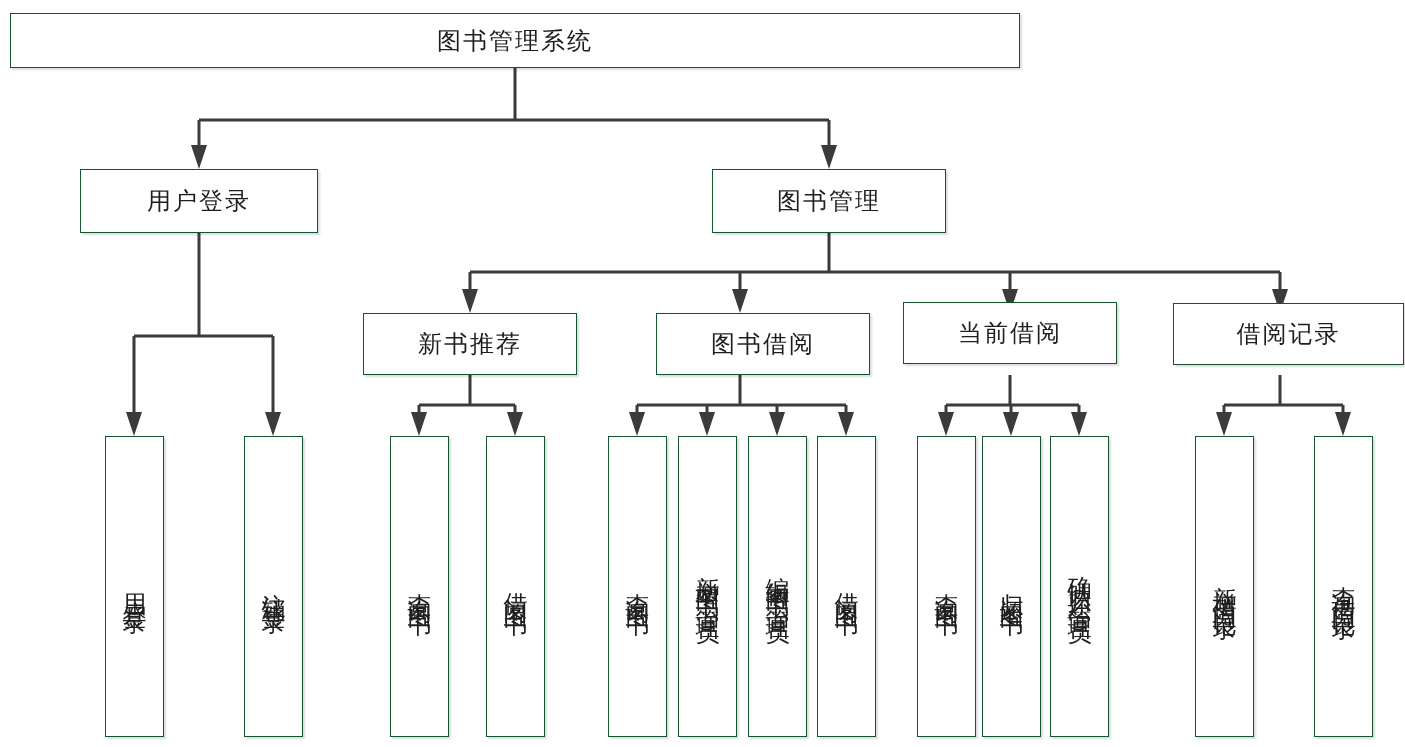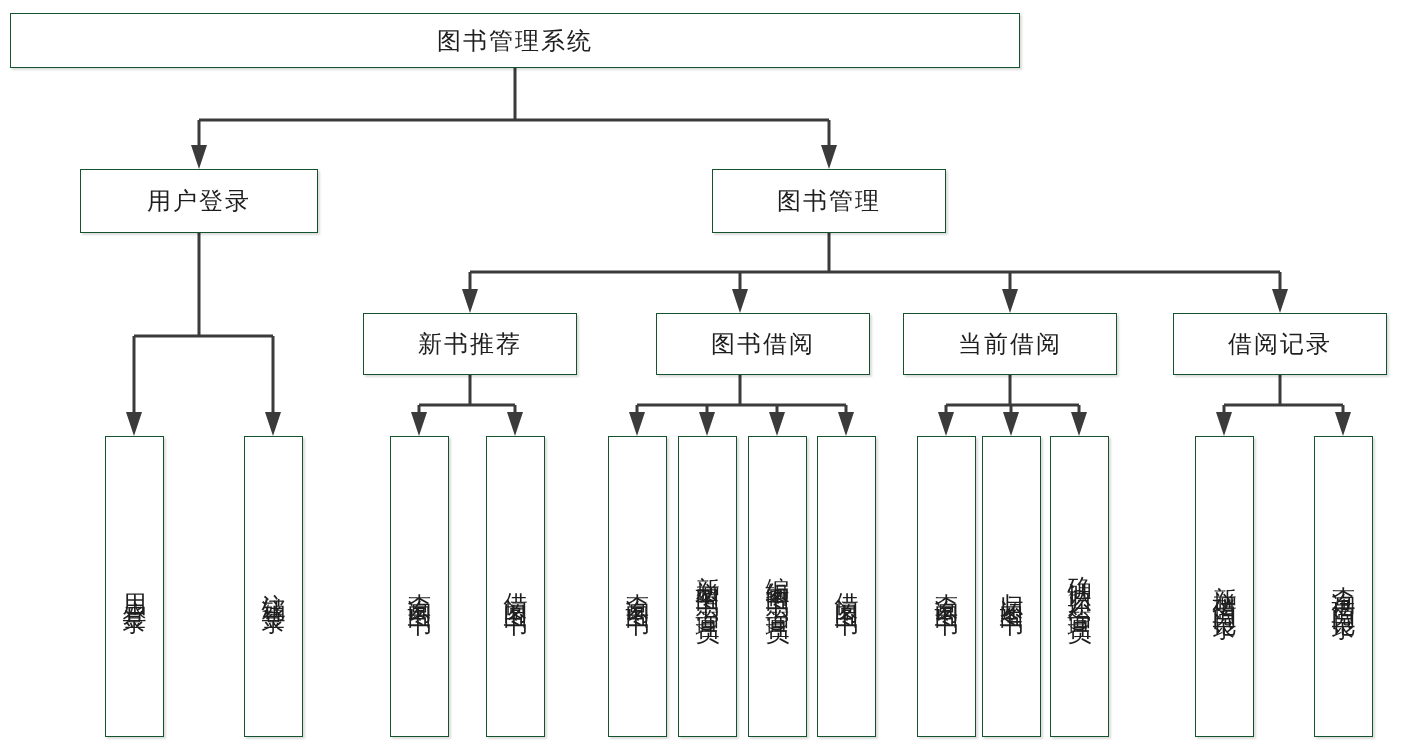--- a/index.html
+++ b/index.html
@@ -95,24 +95,24 @@
   <div class="box" style="left:363px; top:313px; width:214px; height:62px;">
     <span>新书推荐</span>
   </div>
 
   <div class="box" style="left:712px; top:169px; width:234px; height:64px;">
     <span>图书管理</span>
   </div>
   <div class="box" style="left:633px; top:313px; width:214px; height:62px;margin-left:23px;">
     <span>图书借阅</span>
   </div>
-  <div class="box" style="left:903px; top:313px; width:214px; height:62px;">
+  <div class="box" style="left:903px; top:302px; width:214px; height:62px;">
     <span>当前借阅</span>
   </div>
-  <div class="box" style="left:1173px; top:313px; width:214px; height:62px;">
+  <div class="box" style="left:1173px; top:303px; width:231px; height:62px;">
     <span>借阅记录</span>
   </div>
 
   <div class="box leaf" style="left:105px;">
     <span class="vtext">用户登录</span>
   </div>
   <div class="box leaf" style="left:244px;">
     <span class="vtext">注销登录</span>
   </div>
 

